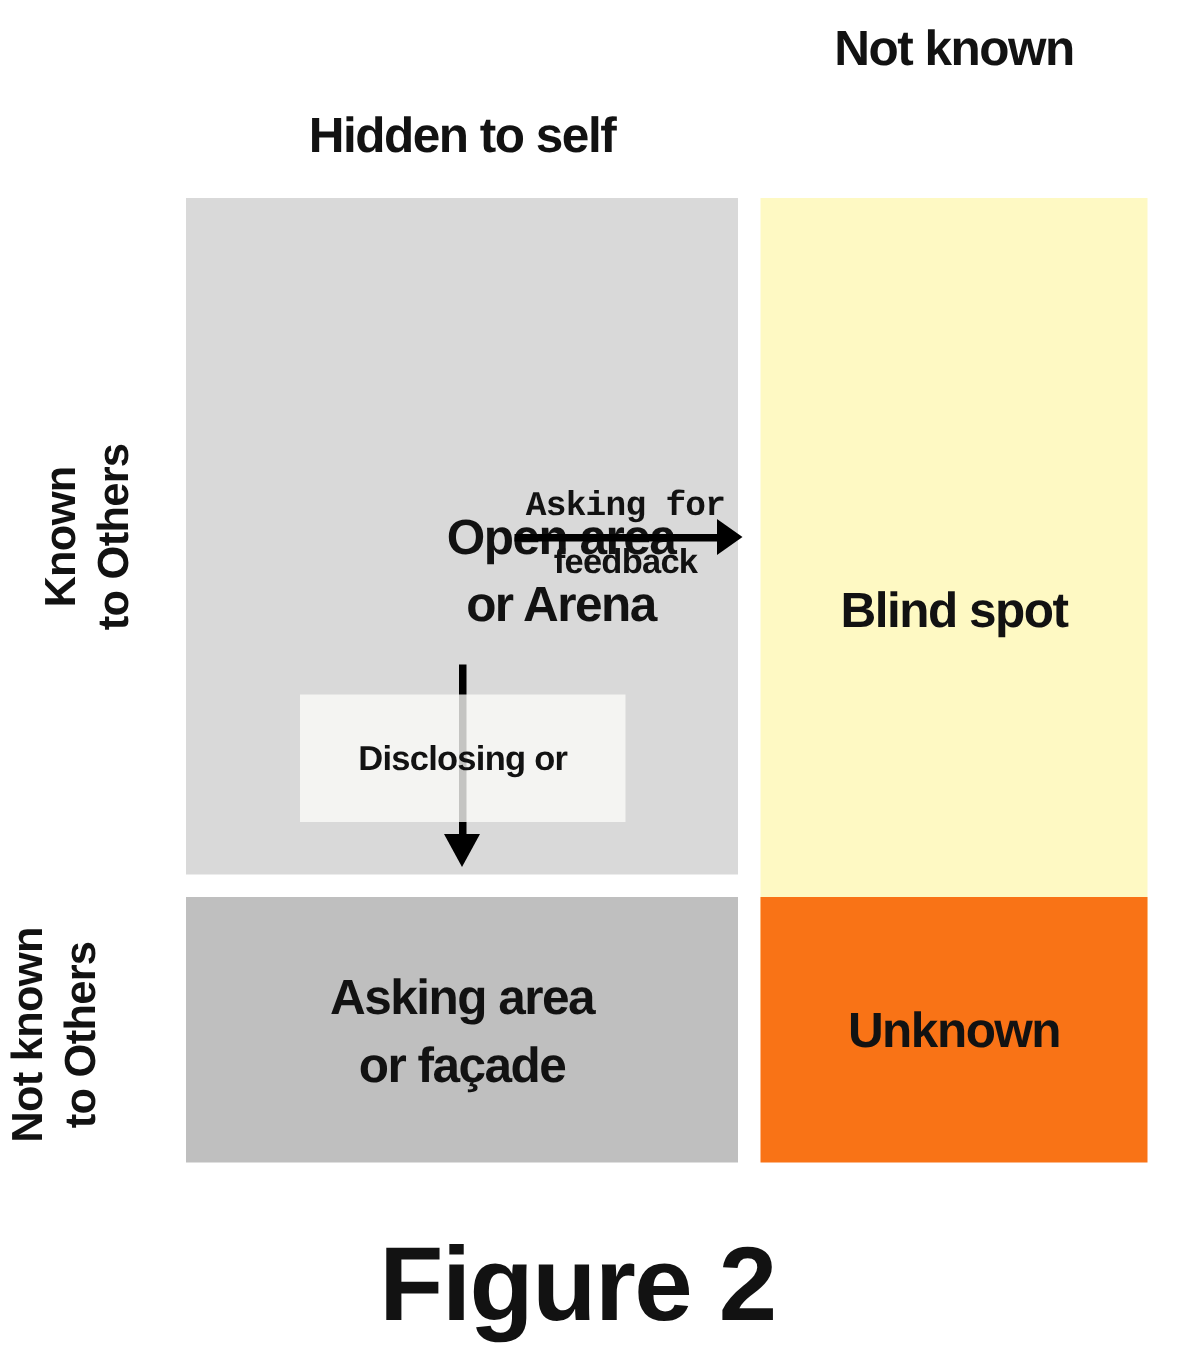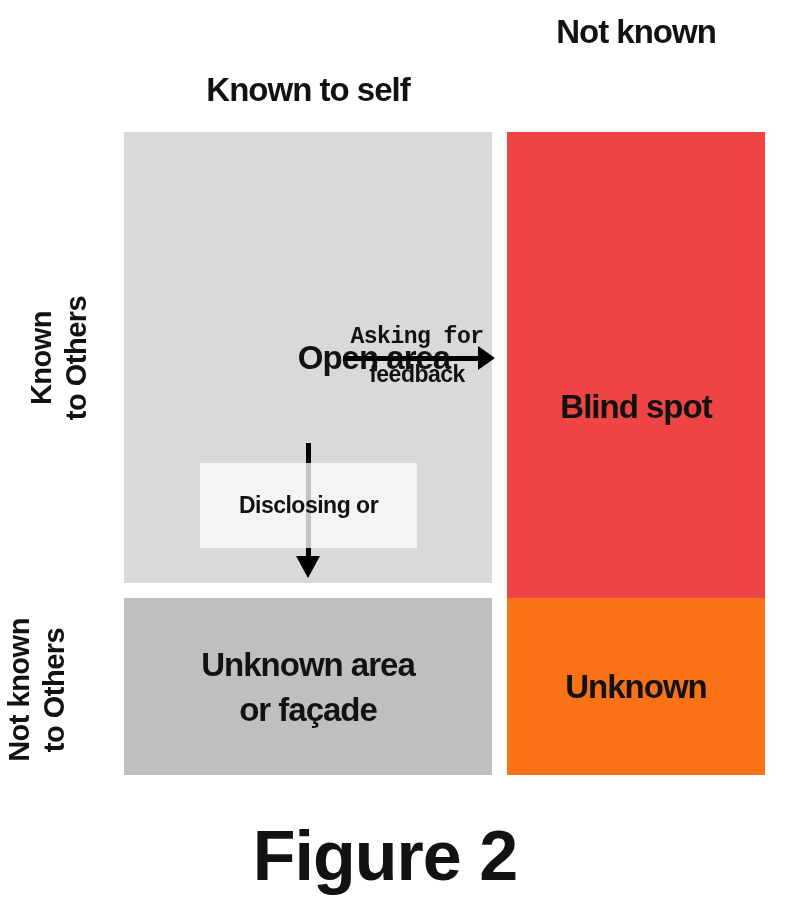--- a/index.html
+++ b/index.html
@@ -83,49 +83,50 @@
     font-weight: 700;
     letter-spacing: -1px;
     white-space: nowrap;
   }
 </style>
 </head>
 <body>
 
 <div class="stage">
 
-  <div class="hdr" style="left:124px; top:68px; width:368px;">Known to self</div>
+  <div class="hdr" style="left:124px; top:68px; width:368px;">Hidden to self</div>
 
   <div class="hdr" style="left:507px; top:10px; width:258px;">
     <div>Not known</div>
   </div>
 
   <div class="side-label" style="left:-38px; top:320px; width:200px; height:76px;">
     <div>Known</div>
     <div>to Others</div>
   </div>
 
   <div class="side-label" style="left:-60px; top:652px; width:200px; height:76px;">
     <div>Not known</div>
     <div>to Others</div>
   </div>
 
   <div class="quad" style="left: 124px; top: 132px; width: 368px; height: 451px; background-color: rgb(217, 217, 217);">
     <div class="big-label quad-open-text">
       <div>Open area</div>
+      <div>or Arena</div>
     </div>
   </div>
 
-  <div class="quad" style="left: 507px; top: 132px; width: 258px; height: 548px; background-color: #ef4444;">
+  <div class="quad" style="left: 507px; top: 132px; width: 258px; height: 548px; background-color: #fef9c3;">
     <div class="big-label">Blind spot</div>
   </div>
 
   <div class="quad" style="left: 124px; top: 598px; width: 368px; height: 177px; background-color: rgb(191, 191, 191);">
     <div class="big-label">
-      <div>Unknown area</div>
+      <div>Asking area</div>
       <div>or façade</div>
     </div>
   </div>
 
   <div class="quad" style="left: 507px; top: 598px; width: 258px; height: 177px; background-color: #f97316;">
     <div class="big-label">Unknown</div>
   </div>
 
   <div class="arrow-label" style="left:347px; top:324px; width:140px;font-family:Liberation Mono, monospace;">Asking for</div>
   <div class="arrow-shaft" style="left: 343px; top: 356px; width: 137px; height: 5px; background-color: rgb(0, 0, 0);"></div>

